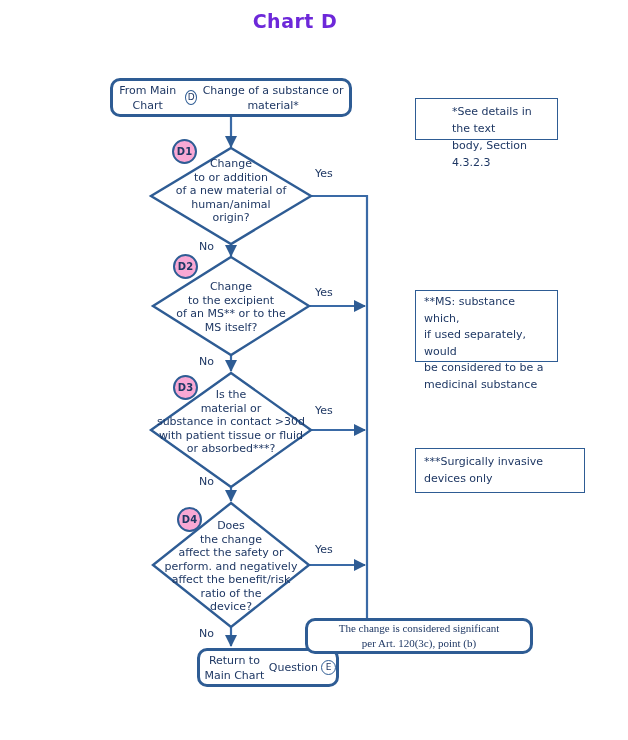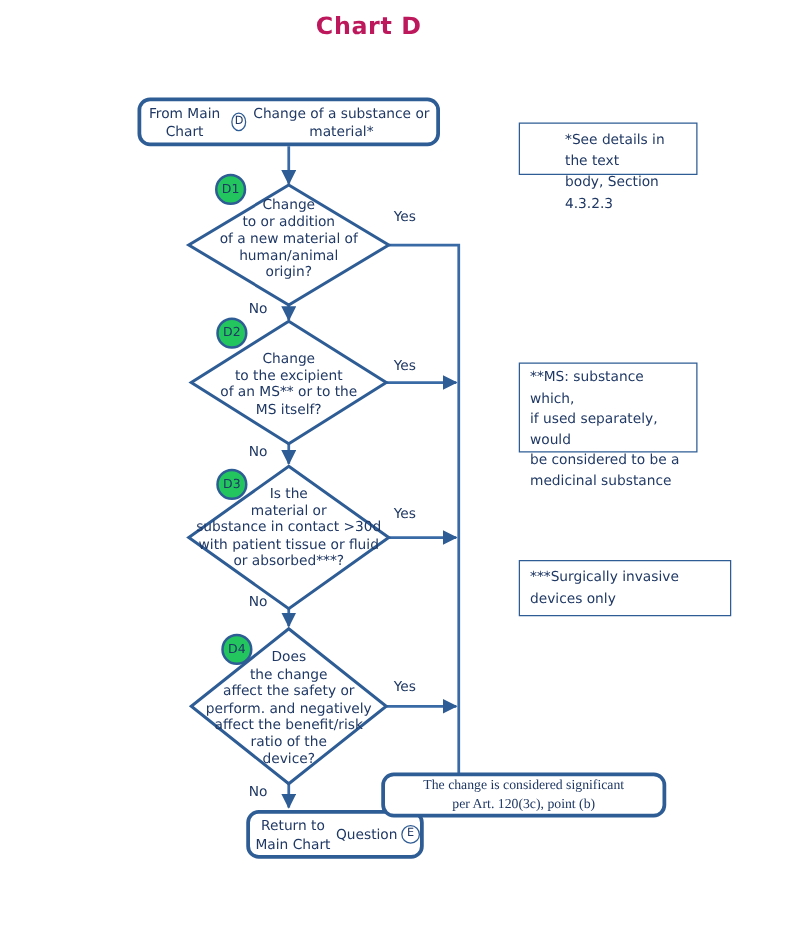--- a/index.html
+++ b/index.html
@@ -2,41 +2,41 @@
 <html><head>
 <meta charset="utf-8">
 <style>
   html,body{margin:0;padding:0;background:#fff;}
   .page{
     position:relative;width:628px;height:740px;background:#fff;overflow:hidden;
     font-family:"DejaVu Sans", sans-serif;color:#1f3864;
   }
   .title{
     position:absolute;left:0;top:10px;width:590px;text-align:center;
-    font-size:19px;font-weight:bold;color:#be185d;letter-spacing:0.5px;
+    font-size:19px;font-weight:bold;color:#6d28d9;letter-spacing:0.5px;
   }
   .preline{white-space:pre-line;}
   .node-box{
     position:absolute;border:3px solid #2e5c94;border-radius:10px;background:#fff;
     display:flex;flex-direction:row;align-items:center;justify-content:center;
     font-size:11px;line-height:15px;text-align:center;box-sizing:border-box;
   }
   .note-box{
     position:absolute;border:1.5px solid #2e5c94;background:#fff;
     font-size:11px;line-height:17px;text-align:left;box-sizing:border-box;
     padding:4px 8px;
   }
   .diamond-text{
     position:absolute;width:190px;left:136px;text-align:center;
     font-size:11px;line-height:13.5px;
   }
   .badge{
     position:absolute;width:25px;height:25px;border:2px solid #2e5c94;border-radius:50%;
-    background:#22c55e;display:flex;align-items:center;justify-content:center;
-    font-size:10px;box-sizing:border-box;
+    background:#f9a8d4;display:flex;align-items:center;justify-content:center;
+    font-size:10px;box-sizing:border-box;font-weight:bold;
   }
   .edge-label{position:absolute;font-size:11px;}
   .no-label{width:34px;text-align:right;}
   .circle-letter{
     display:inline-flex;width:15px;height:15px;border:1.5px solid #2e5c94;border-radius:50%;
     align-items:center;justify-content:center;font-size:9px;margin-left:3px;
     vertical-align:-3px;box-sizing:border-box;
   }
   .inline-row{display:flex;align-items:center;justify-content:center;}
   svg{position:absolute;left:0;top:0;}

